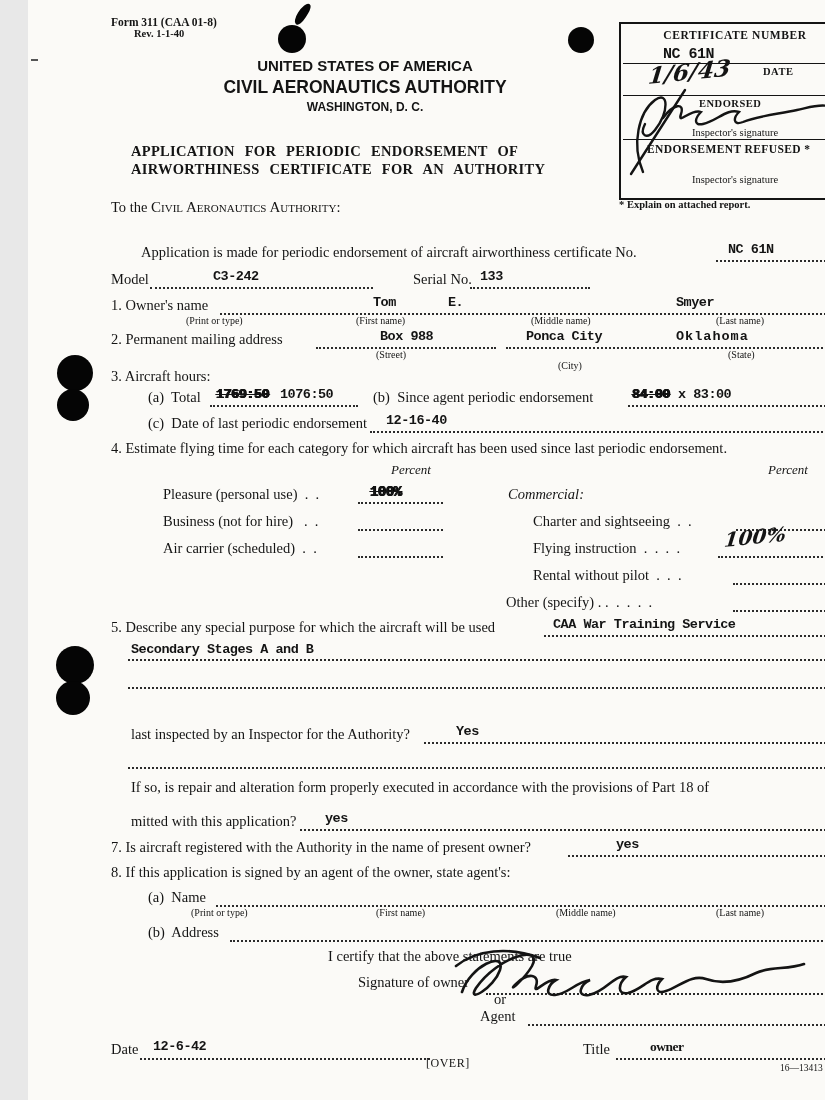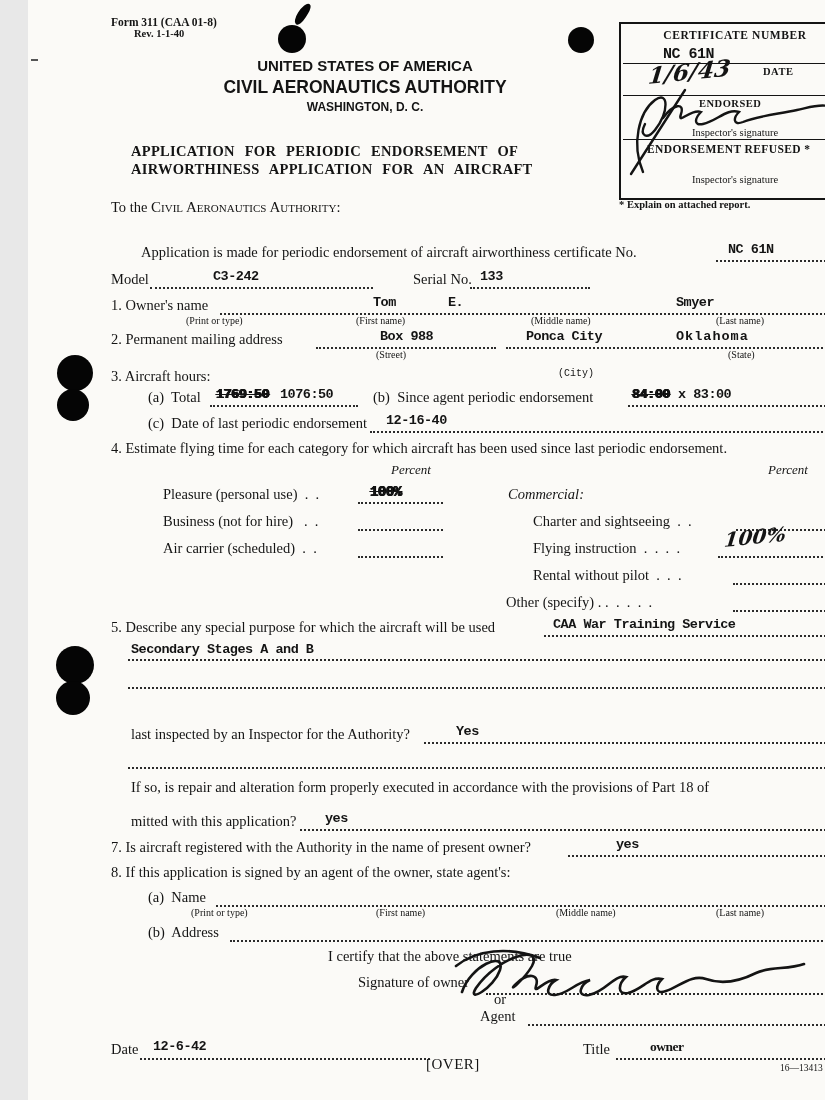--- a/index.html
+++ b/index.html
@@ -39,21 +39,21 @@
   <div class="abs" style="left:3px;top:59px;width:7px;height:2px;background:#555;"></div>
 
   <div class="abs b" style="left:83px;top:16px;font-size:11.5px;">Form 311 (CAA 01-8)</div>
   <div class="abs b" style="left:106px;top:28px;font-size:10.5px;">Rev. 1-1-40</div>
 
   <div class="abs sans" style="left:187px;top:57px;width:300px;text-align:center;font-size:15px;">UNITED STATES OF AMERICA</div>
   <div class="abs sans" style="left:157px;top:77px;width:360px;text-align:center;font-size:17.5px;">CIVIL AERONAUTICS AUTHORITY</div>
   <div class="abs sans" style="left:237px;top:100px;width:200px;text-align:center;font-size:12px;">WASHINGTON, D. C.</div>
 
   <div class="abs b t" style="left:103px;top:143px;word-spacing:6px;letter-spacing:0.3px;">APPLICATION FOR PERIODIC ENDORSEMENT OF</div>
-  <div class="abs b t" style="left:103px;top:161px;word-spacing:6px;letter-spacing:0.3px;">AIRWORTHINESS APPLICATION FOR AN AIRCRAFT</div>
+  <div class="abs b t" style="left:103px;top:161px;word-spacing:6px;letter-spacing:0.3px;">AIRWORTHINESS CERTIFICATE FOR AN AUTHORITY</div>
 
   <div class="certbox">
     <div class="abs b" style="left:0;top:5px;width:100%;text-align:center;font-size:11.5px;letter-spacing:0.6px;">CERTIFICATE NUMBER</div>
     <div class="abs typed" style="left:42px;top:22px;font-size:15px;">NC 61N</div>
     <div class="cline" style="left:2px;top:39px;width:222px;"></div>
     <div class="abs b" style="left:142px;top:42px;font-size:10.5px;letter-spacing:0.5px;">DATE</div>
     <div class="abs script" style="left:26px;top:38px;font-size:23px;">1/6/43</div>
     <div class="cline" style="left:2px;top:71px;width:222px;"></div>
     <div class="abs b" style="left:78px;top:74px;font-size:10.5px;letter-spacing:0.5px;">ENDORSED</div>
     <div class="abs" style="left:0;top:103px;width:100%;text-align:center;font-size:10.5px;">Inspector's signature</div>
@@ -94,21 +94,21 @@
   <div class="abs sub" style="left:503px;top:315px;">(Middle name)</div>
   <div class="abs sub" style="left:688px;top:315px;">(Last name)</div>
 
   <div class="abs t" style="left:83px;top:331px;">2. Permanent mailing address</div>
   <div class="dots" style="left:288px;top:346px;width:180px;"></div>
   <div class="dots" style="left:478px;top:346px;width:340px;"></div>
   <div class="abs typed" style="left:352px;top:329px;">Box 988</div>
   <div class="abs typed" style="left:498px;top:329px;">Ponca City</div>
   <div class="abs typed" style="left:648px;top:329px;letter-spacing:1px;">Oklahoma</div>
   <div class="abs sub" style="left:348px;top:349px;">(Street)</div>
-  <div class="abs sub" style="left:530px;top:368px;font-family:Liberation Mono, monospace;">(City)</div>
+  <div class="abs sub" style="left:530px;top:360px;">(City)</div>
   <div class="abs sub" style="left:700px;top:349px;">(State)</div>
 
   <div class="abs t" style="left:83px;top:368px;">3. Aircraft hours:</div>
   <div class="abs t pre" style="left:120px;top:389px;">(a)  Total</div>
   <div class="dots" style="left:182px;top:404px;width:148px;"></div>
   <div class="abs typed xout" style="left:188px;top:387px;">1769:50</div>
   <div class="abs typed" style="left:252px;top:387px;">1076:50</div>
   <div class="abs t pre" style="left:345px;top:389px;">(b)  Since agent periodic endorsement</div>
   <div class="dots" style="left:600px;top:404px;width:218px;"></div>
   <div class="abs typed xout" style="left:604px;top:387px;">84:00</div>
@@ -181,19 +181,19 @@
       <path d="M92,16 C60,4 28,8 8,24"></path>
     </g>
   </svg>
   <div class="abs t" style="left:466px;top:991px;">or</div>
   <div class="abs t" style="left:452px;top:1008px;">Agent</div>
   <div class="dots" style="left:500px;top:1023px;width:318px;"></div>
 
   <div class="abs t" style="left:83px;top:1041px;">Date</div>
   <div class="dots" style="left:112px;top:1057px;width:290px;"></div>
   <div class="abs typed" style="left:125px;top:1039px;">12-6-42</div>
-  <div class="abs" style="left:398px;top:1056px;font-size:15px;letter-spacing:0.5px;">[OVER]</div>
+  <div class="abs" style="left:398px;top:1056px;font-size:12px;letter-spacing:0.5px;">[OVER]</div>
   <div class="abs t" style="left:555px;top:1041px;">Title</div>
   <div class="dots" style="left:588px;top:1057px;width:230px;"></div>
   <div class="abs typed" style="left:622px;top:1039px;font-family:Liberation Serif, serif;">owner</div>
   <div class="abs" style="left:752px;top:1063px;font-size:9.5px;">16—13413</div>
 
 </div>
 
 </body></html>

